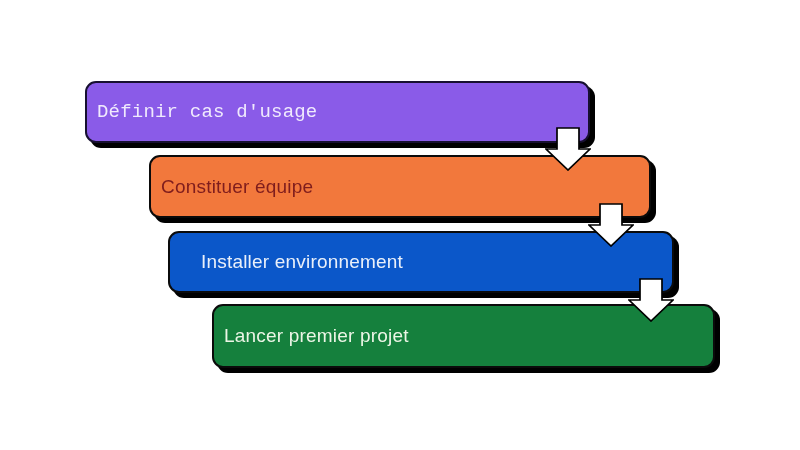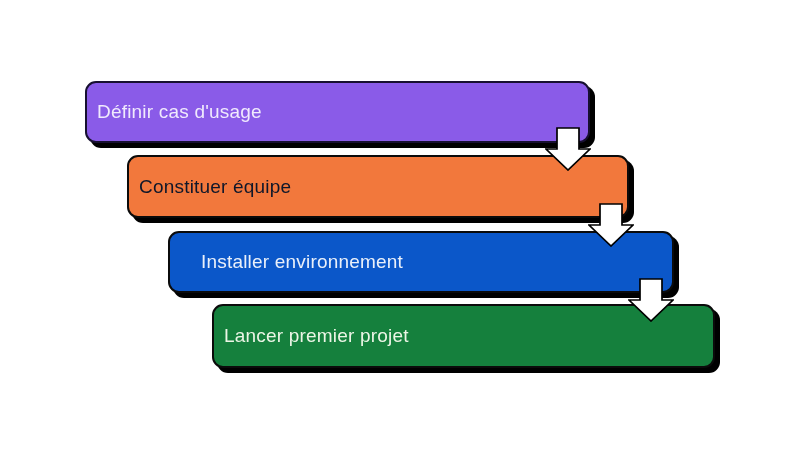--- a/index.html
+++ b/index.html
@@ -34,25 +34,25 @@
   }
   .arrow1{left:545px;top:127px;}
   .arrow2{left:588px;top:203px;}
   .arrow3{left:628px;top:278px;}
 </style>
 </head>
 <body style="background: rgb(255, 255, 255);">
 
 <div class="canvas">
 
-  <div class="bar bar1" style="background: rgb(138, 91, 232); border-color: rgb(23, 16, 48); color: rgb(240, 234, 253); box-shadow: rgb(0, 0, 0) 5px 5px 0px;">
+  <div class="bar bar1" style="background: rgb(138, 91, 232); border-color: rgb(23, 16, 48); color: rgb(240, 234, 253); box-shadow: rgb(0, 0, 0) 5px 5px 0px; font-family: Liberation Mono, monospace;">
     <span>Définir cas d'usage</span>
   </div>
 
-  <div class="bar bar2" style="background: rgb(242, 120, 60); border-color: rgb(11, 11, 11); color: #0f172a; box-shadow: rgb(0, 0, 0) 5px 5px 0px;">
+  <div class="bar bar2" style="background: rgb(242, 120, 60); border-color: rgb(11, 11, 11); color: #7f1d1d; box-shadow: rgb(0, 0, 0) 5px 5px 0px; margin-left: 22px;">
     <span>Constituer équipe</span>
   </div>
 
   <div class="bar bar3" style="background: rgb(11, 87, 201); border-color: rgb(11, 11, 11); color: rgb(234, 240, 250); box-shadow: rgb(0, 0, 0) 5px 5px 0px;">
     <span>Installer environnement</span>
   </div>
 
   <div class="bar bar4" style="background: #15803d; border-color: rgb(11, 11, 11); color: rgb(236, 245, 230); box-shadow: rgb(0, 0, 0) 5px 5px 0px;">
     <span>Lancer premier projet</span>
   </div>

